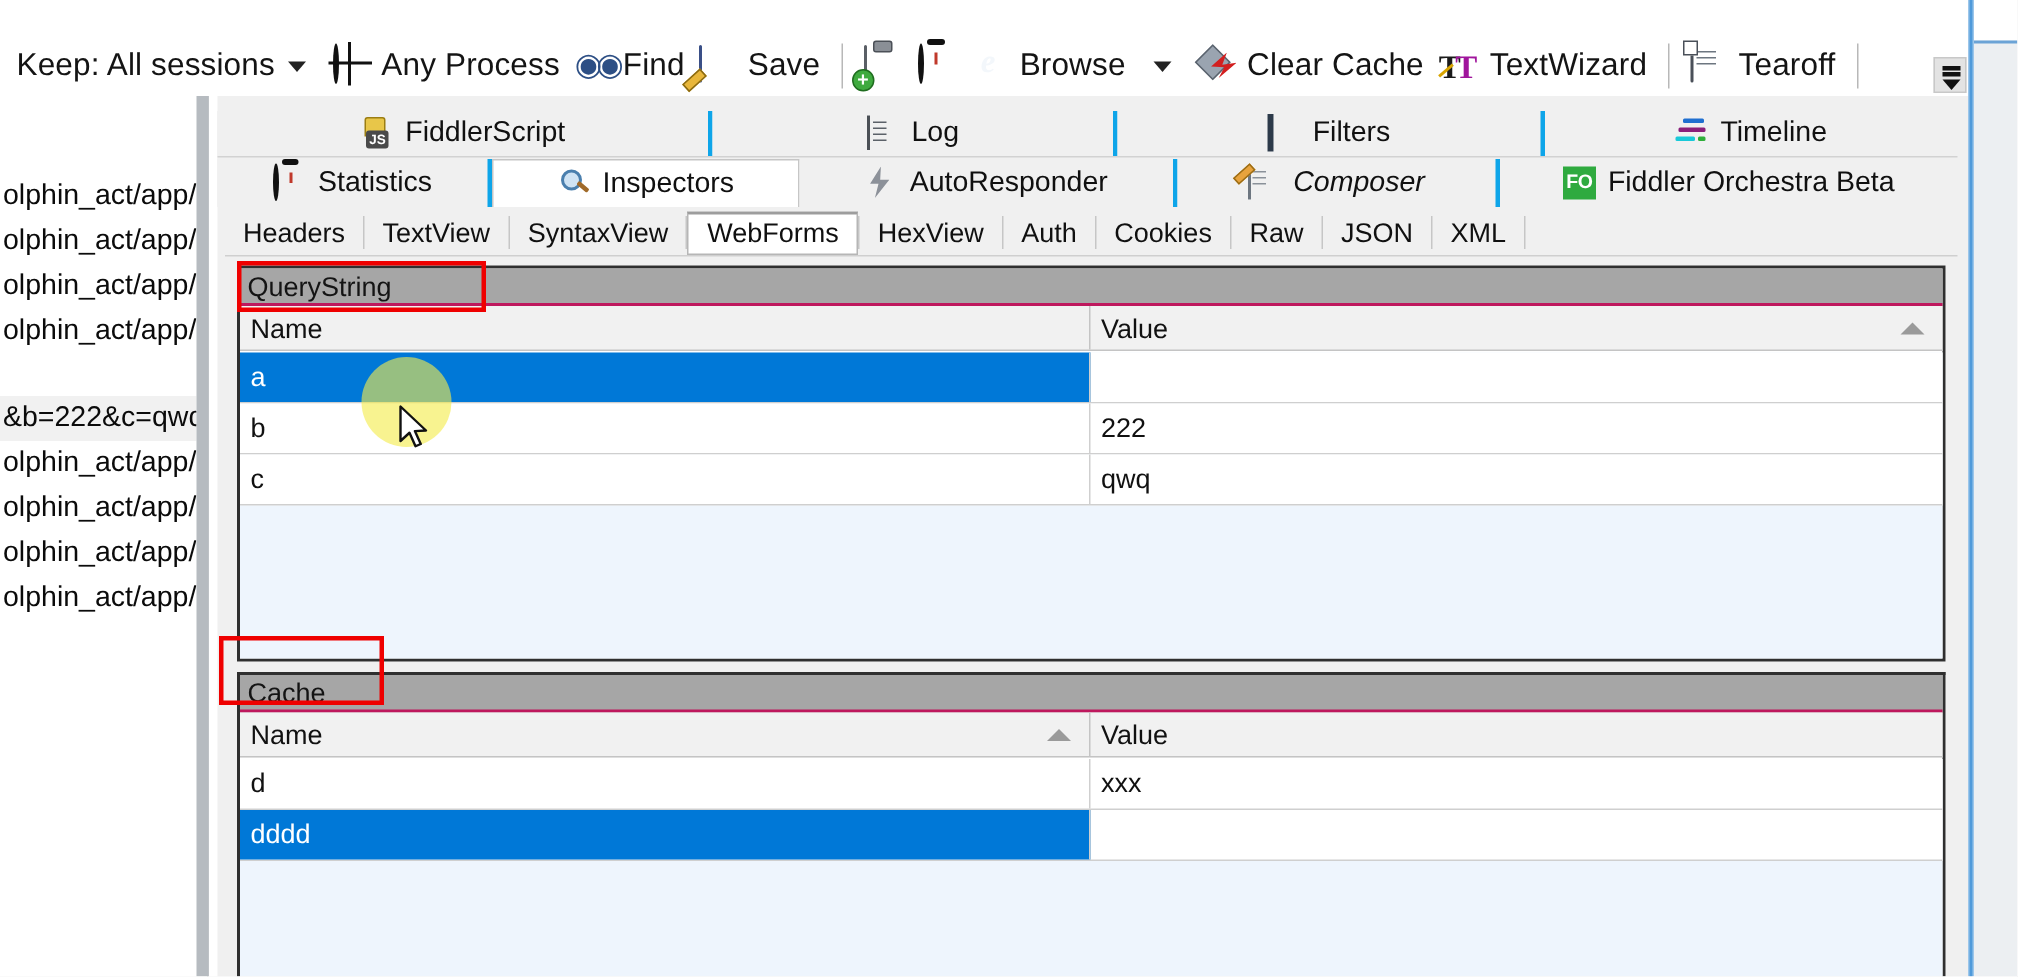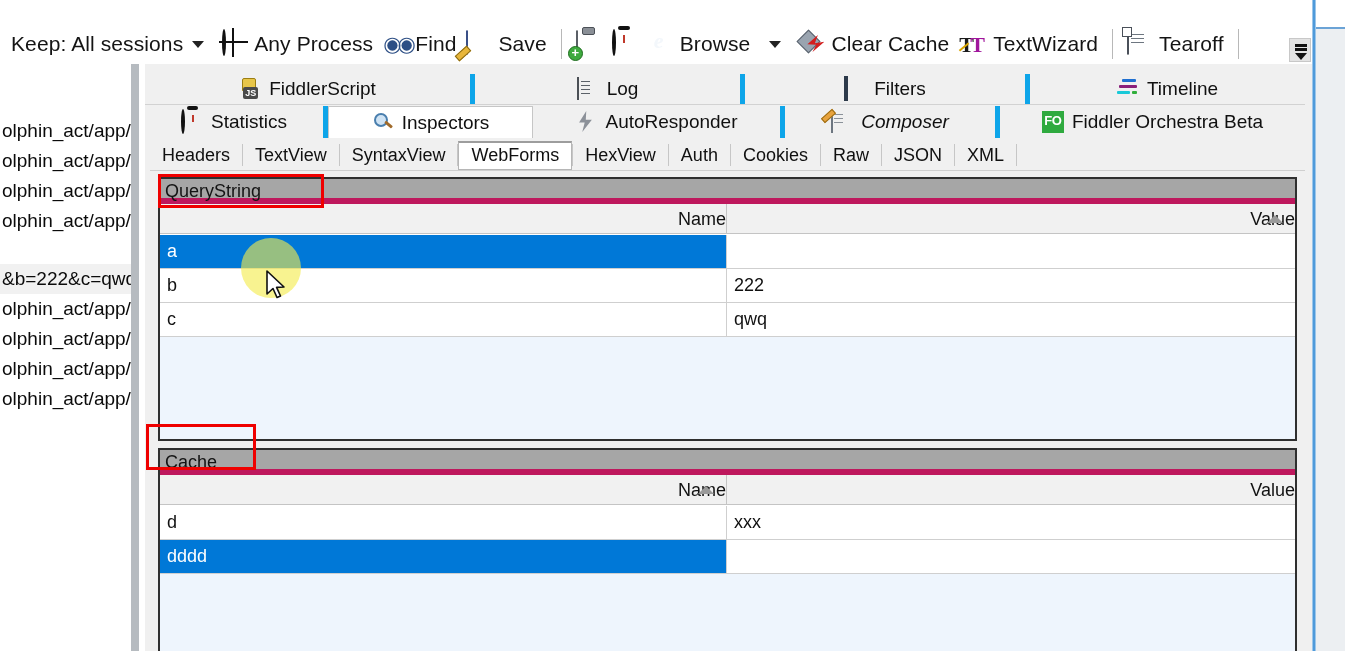--- a/index.html
+++ b/index.html
@@ -77,21 +77,21 @@
   .sess-topcap{position:absolute;left:0;top:0;width:131px;height:52px;background:#fff;}
 
   
   .panel{position:absolute;left:145px;top:64px;width:1167px;height:587px;background:#f0f0f0;}
 
   
   .tabrow{position:absolute;left:0;width:1160px;display:flex;}
   .tabrow.r1{top:10px;height:30px;}
   .tabrow.r2{top:42px;height:32px;}
   .tabcell{height:100%;display:flex;align-items:center;justify-content:center;font-size:19px;color:#101010;
-           background:#f0f0f0;border-right:5px solid #0ea5e9;box-sizing:border-box;position:relative;}
+           background:#f0f0f0;border-right:3px solid #0ea5e9;box-sizing:border-box;position:relative;}
   .tabcell.active{background:#ffffff;border-left:1px solid #c6c6c6;border-right:1px solid #c6c6c6;border-top:1px solid #c6c6c6;}
   .tabcell .tico{width:22px;height:22px;margin-right:8px;flex:0 0 auto;position:relative;display:inline-block;}
   .tabstrip-bg{position:absolute;left:0;top:10px;width:1160px;height:64px;background:#f0f0f0;}
   .tabstrip-line{position:absolute;left:0;top:40px;width:1160px;height:1px;background:#d2d2d2;}
 
   .ico-fs{width:24px;height:22px;position:relative;}
   .ico-fs:before{content:"";position:absolute;left:3px;top:0;width:12px;height:11px;background:#e8c649;border:1.2px solid #9c7e12;border-radius:2px 2px 0 0;}
   .ico-fs:after{content:"JS";position:absolute;left:4px;top:9px;font-size:9px;font-weight:bold;color:#fff;background:#4a4a4a;padding:1px 2px;border-radius:2px;}
   .ico-log{width:18px;height:21px;border:1.6px solid #4a4f55;background:#fff;box-sizing:border-box;position:relative;}
   .ico-log:after{content:"";position:absolute;left:3px;top:3px;width:9px;height:1.4px;background:#5b6168;box-shadow:0 4px 0 #5b6168,0 8px 0 #5b6168,0 12px 0 #5b6168;}
@@ -118,23 +118,23 @@
   
   .subtabs{position:absolute;left:5px;top:75px;width:1155px;height:32px;background:#f0f0f0;display:flex;align-items:center;}
   .subtab{height:28px;display:flex;align-items:center;padding:0 12px;font-size:18px;color:#101010;position:relative;}
   .subtab.sel{background:#ffffff;border:1px solid #b6b6b6;border-top:2px solid #9d9d9d;box-sizing:border-box;height:29px;}
   .subdiv{width:1px;height:22px;background:#c6c6c6;}
   .subtabs-line{position:absolute;left:5px;top:106px;width:1155px;height:1px;background:#cfcfcf;}
 
   
   .grid{position:absolute;background:#fff;border:2px solid #2f2f2f;box-sizing:border-box;}
   .grid-title{height:25px;background:#a6a6a6;color:#141414;font-size:18px;line-height:25px;padding-left:5px;
-              border-bottom:6px solid #be185d;box-sizing:border-box;}
+              border-bottom:2px solid #be185d;box-sizing:border-box;}
   .grid-head{height:30px;background:#f1f1f1;display:flex;border-bottom:1px solid #c4c4c4;box-sizing:border-box;}
-  .gh{font-size:18px;color:#111;line-height:30px;padding-left:7px;box-sizing:border-box;position:relative;text-align:right;}
+  .gh{font-size:18px;color:#111;line-height:30px;padding-left:7px;box-sizing:border-box;position:relative;}
   .gh.name{width:567px;border-right:1px solid #c4c4c4;}
   .gh.value{flex:1;}
   .sortarrow{position:absolute;right:12px;top:11px;width:0;height:0;border-left:8px solid transparent;border-right:8px solid transparent;border-bottom:8px solid #9a9a9a;}
   .grid-body{background:#eef5fd;position:absolute;left:0;right:0;bottom:0;top:56px;}
   .grow{height:34px;display:flex;border-bottom:1px solid #cfcfcf;background:#ffffff;box-sizing:border-box;}
   .grow.sel .gc.name{background:#0078d7;color:#ffffff;}
   .gc{font-size:18px;color:#111;line-height:33px;padding-left:7px;box-sizing:border-box;overflow:hidden;white-space:nowrap;}
   .gc.name{width:567px;border-right:1px solid #cfcfcf;}
   .gc.value{flex:1;}
 

